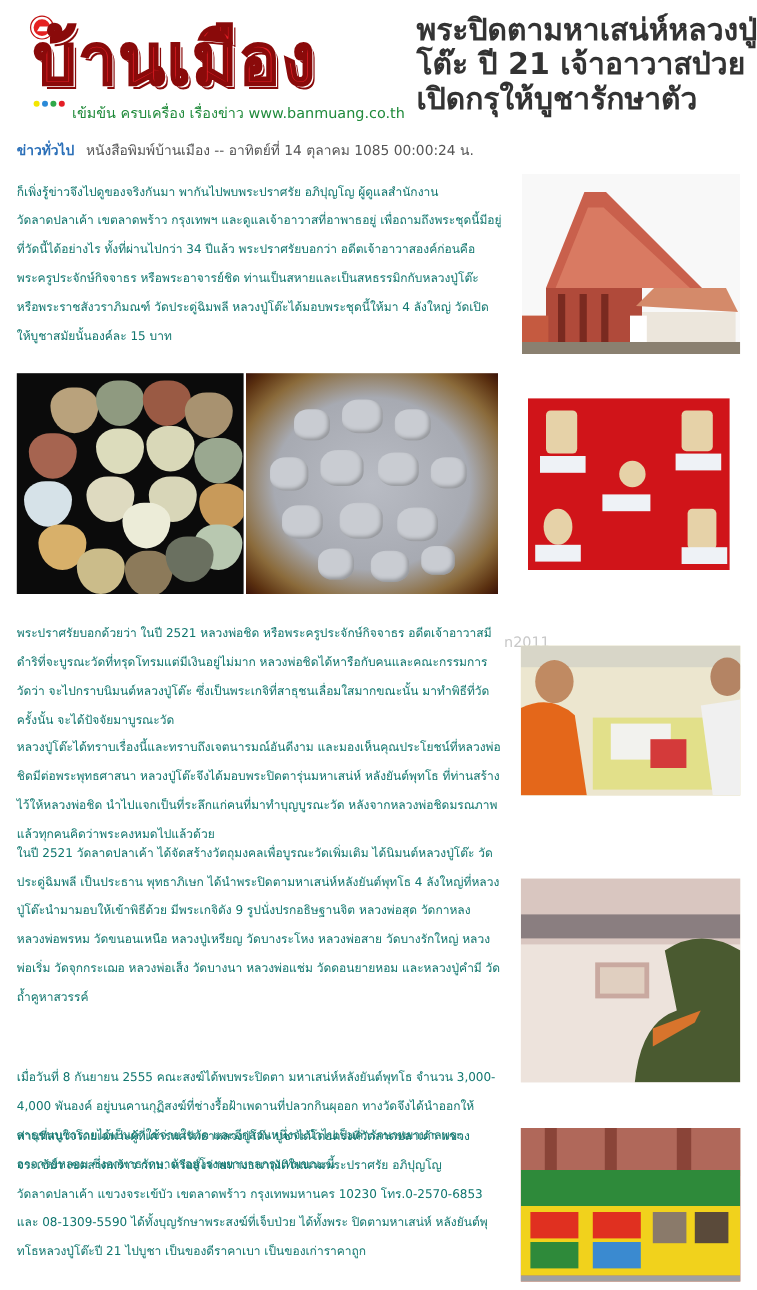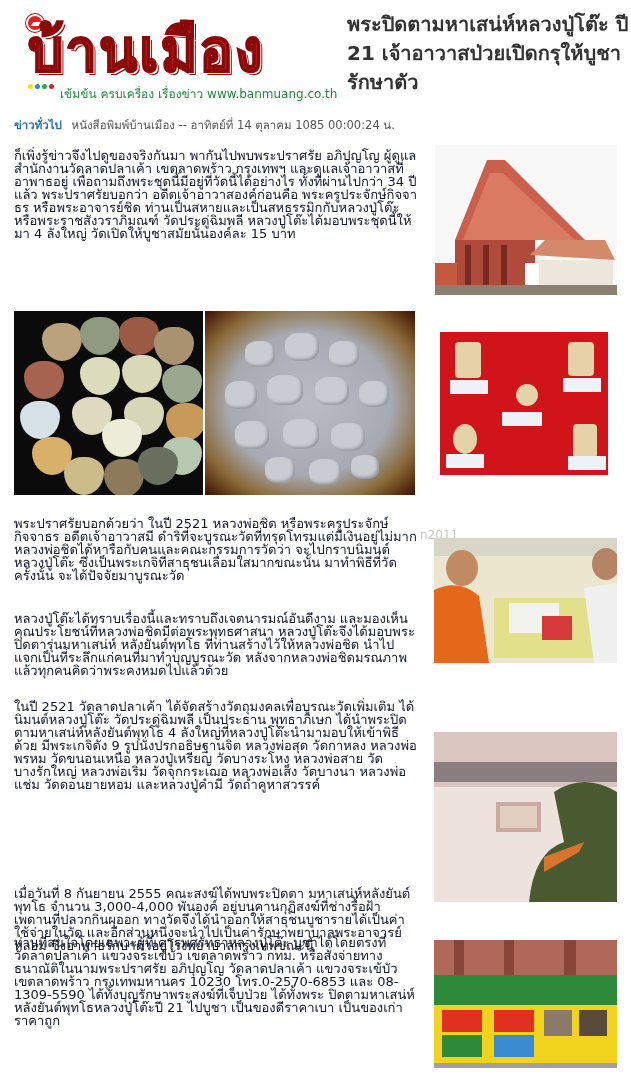--- a/index.html
+++ b/index.html
@@ -13,29 +13,29 @@
     background: #e52020; border: 2px solid #fff; box-shadow: 0 0 0 1px #c01010; }
   .logo-badge::after { content: ""; position: absolute; left: 4px; top: 6px; width: 8px; height: 4px;
     background: #fff; transform: skewX(-30deg); }
   .logo-text { position: absolute; left: 6px; top: 10px; font-family: "DejaVu Sans", sans-serif;
     font-weight: bold; font-size: 56px; letter-spacing: 2px; color: #e41e26; line-height: 66px;
     -webkit-text-stroke: 2px #8a0a0a; text-shadow: 2px 2px 0 #ffffff, 3px 3px 0 #8a0a0a; transform: scaleY(1.05); }
   .logo-tagline { position: absolute; left: 6px; top: 76px; font-size: 12px; color: #1f8a3a; white-space: nowrap; display: flex; }
   .dot { display: inline-block; width: 5px; height: 5px; border-radius: 50%; margin-right: 2px; }
   .logo-tagline .tag-text { margin-left: 4px; }
 
-  .headline { position: absolute; left: 347px; top: 10px; width: 284px; font-size: 20px; font-weight: bold;
+  .headline { position: absolute; left: 347px; top: 10px; width: 284px; font-size: 25px; font-weight: bold;
     line-height: 29px; color: #333333; }
 
   
   .meta { position: absolute; left: 14px; top: 116px; font-size: 11.5px; color: #555; white-space: nowrap; }
   .meta .cat { color: #2a6fb8; font-weight: bold; margin-right: 6px; }
 
   
-  .para { position: absolute; left: 14px; width: 404px; font-size: 13px; line-height: 13px; color: #0f172a; }
+  .para { position: absolute; left: 14px; width: 404px; font-size: 10px; line-height: 24px; color: #0f766e; }
 
   
   .photo { position: absolute; overflow: hidden; }
   .amulet-photo { left: 14px; top: 311px; width: 189px; height: 184px; background: #0b0b0b; }
   .amulet-photo .amulet { position: absolute; width: 40px; height: 38px; border-radius: 45% 45% 50% 50% / 40% 40% 60% 60%; }
   .basket-photo { left: 205px; top: 311px; width: 210px; height: 184px;
     background: radial-gradient(ellipse at 50% 50%, #b9bcc4 0%, #a7aab2 55%, #8a6a3a 78%, #5a3010 92%, #3a1208 100%); }
   .basket-photo .piece { position: absolute; background: #c9ccd2; border-radius: 40%; box-shadow: inset -2px -2px 3px rgba(0,0,0,0.25); }
 
   .temple-photo { left: 435px; top: 145px; width: 182px; height: 150px; background: #ffffff; }

